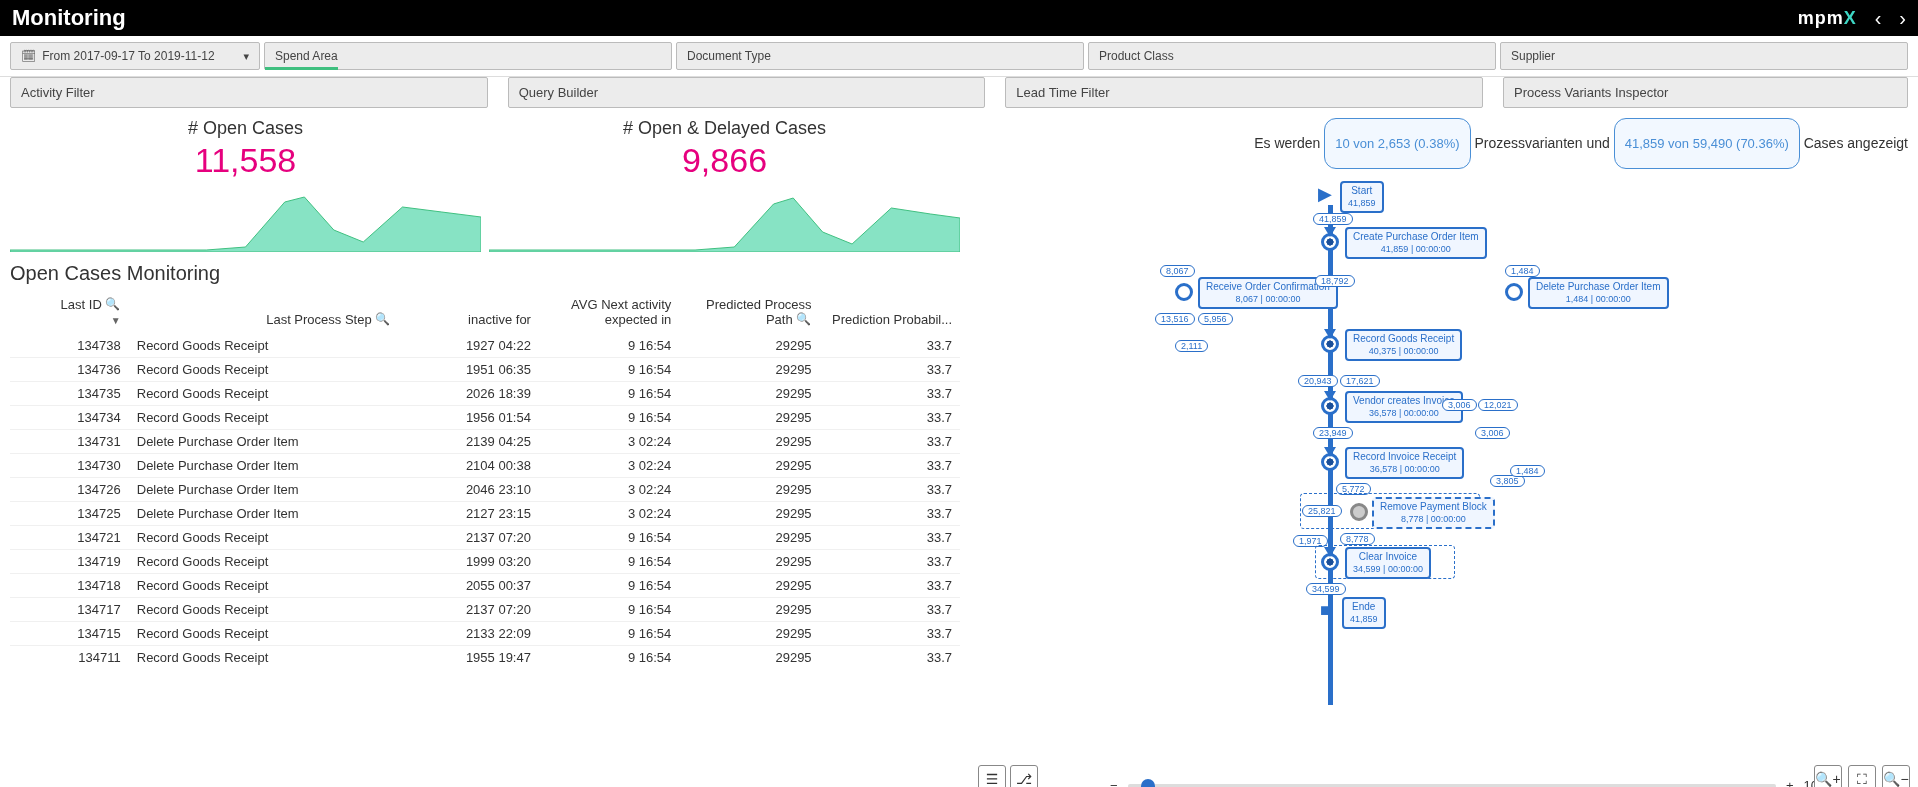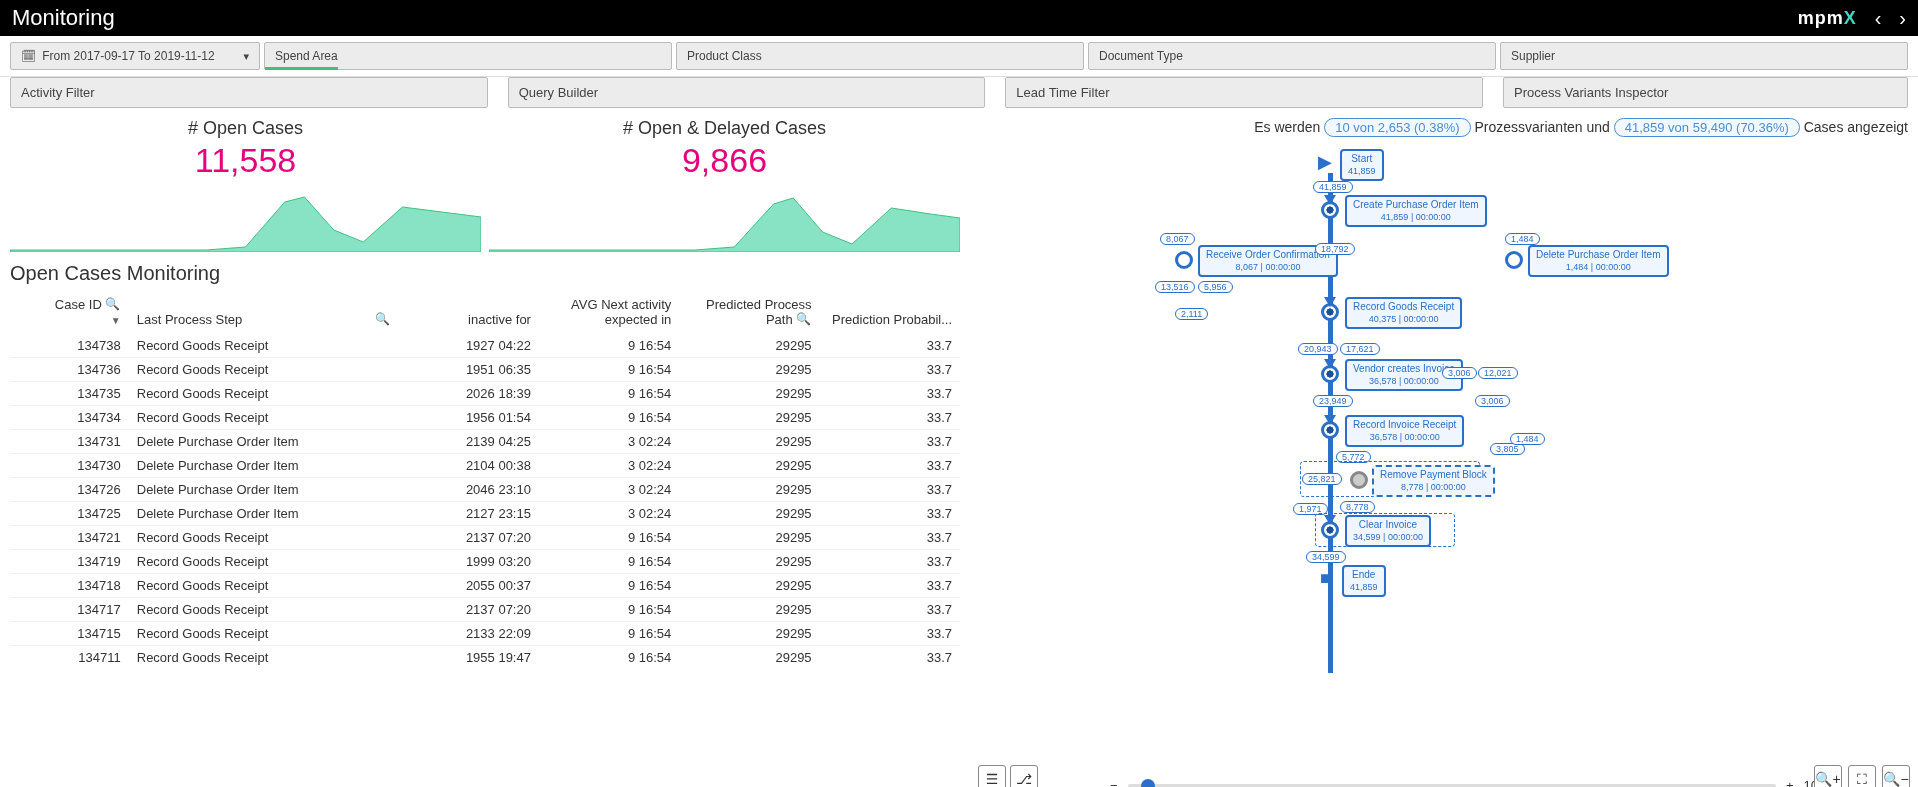--- a/index.html
+++ b/index.html
@@ -1,18 +1,18 @@
 <!DOCTYPE html>
 <html><head>
 <meta charset="utf-8">
 <style>
 *{box-sizing:border-box;margin:0;padding:0;font-family:Arial,Helvetica,sans-serif}
 body{background:#fff;width:1918px;height:787px;overflow:hidden;font-size:13px;color:#333}
 .topbar{background:#000;color:#fff;height:36px;display:flex;align-items:center;padding:0 12px;justify-content:space-between}
-.topbar .title{font-size:22px;font-weight:400}
+.topbar .title{font-size:22px;font-weight:700}
 .topbar .right{display:flex;align-items:center;gap:18px}
 .logo{font-weight:700;font-size:18px;letter-spacing:1px}
 .logo .x{color:#3dd6c4}
 .nav-arrow{font-size:20px;cursor:pointer}
 .filters-row{display:flex;gap:4px;padding:6px 10px;background:#fff;border-bottom:1px solid #ddd}
 .filter-box{flex:1;background:#ececec;border:1px solid #bbb;border-radius:2px;padding:6px 10px;font-size:12px;color:#444;position:relative;cursor:pointer}
 .date-box{flex:0 0 250px;display:flex;align-items:center;gap:6px}
 .date-box::after{content:"▾";margin-left:auto;font-size:11px}
 .cal-icon{display:inline-block}
 .filter-bar-green{position:absolute;bottom:-1px;left:0;height:3px;background:#3fbf7f}
@@ -24,26 +24,26 @@
 .right-panel{flex:1;padding:4px 10px;position:relative}
 .kpi-row{display:flex;gap:8px}
 .kpi{flex:1;text-align:center}
 .kpi-title{font-size:18px;color:#333;font-weight:400;margin-bottom:2px}
 .kpi-value{font-size:34px;color:#e6007e;font-weight:400}
 .spark-row{display:flex;gap:8px;margin-top:2px}
 .spark{flex:1;height:70px}
 .section-title{font-size:20px;color:#333;margin:10px 0 6px;font-weight:400}
 .table-wrap{flex:1;overflow:hidden}
 table{width:100%;border-collapse:collapse;font-size:13px}
-th{text-align:left;font-weight:400;color:#333;padding:6px 8px;vertical-align:bottom;border-bottom:1px solid transparent;position:relative}
+th{text-align:right;font-weight:400;color:#333;padding:6px 8px;vertical-align:bottom;border-bottom:1px solid transparent;position:relative}
 th.right,td.right{text-align:right}
 th .mag{font-size:12px;color:#888;margin-left:4px;float:right}
 td{padding:4px 8px;border-top:1px solid #f0f0f0;white-space:nowrap}
 .summary-text{font-size:14px;color:#333;text-align:right;margin-bottom:6px}
-.pill{display:inline-block;border:1px solid #4a8fd6;border-radius:12px;padding:1px 10px;color:#4a8fd6;background:#f2f8ff;font-size:13px}
+.pill{display:inline-block;border:1px solid #4a8fd6;border-radius:12px;padding:17px 10px;color:#4a8fd6;background:#f2f8ff;font-size:13px}
 .process-canvas{position:relative;width:100%;height:560px;border:none;overflow:hidden}
 .node-box{position:absolute;border:2px solid #2a6fc9;border-radius:4px;background:#f0f6ff;font-size:10px;padding:2px 6px;color:#2a6fc9;text-align:center;line-height:1.2}
 .node-box .sub{font-size:9px;color:#2a6fc9}
 .node-circle{position:absolute;width:18px;height:18px;border-radius:50%;border:3px solid #2a6fc9;background:#fff}
 .node-circle.filled{background:radial-gradient(circle,#1a4f9a 40%,#fff 45%)}
 .node-circle.gray{border-color:#888;background:#ccc}
 .edge-label{position:absolute;font-size:9px;background:#fff;border:1px solid #2a6fc9;border-radius:8px;padding:0 5px;color:#2a6fc9}
 .start-icon{position:absolute;color:#2a6fc9;font-size:18px}
 .end-icon{position:absolute;color:#2a6fc9;font-size:18px}
 .vline{position:absolute;width:5px;background:#2a6fc9}
@@ -76,24 +76,24 @@
 <div class="filters-row">
   <div class="filter-box date-box">
     <span class="cal-icon">🗓</span>
     <span>From 2017-09-17 To 2019-11-12</span>
   </div>
   <div class="filter-box">
     <span>Spend Area</span>
     <div class="filter-bar-green" style="width:18%"></div>
   </div>
   <div class="filter-box">
+    <span>Document Type</span>
+  </div>
+  <div class="filter-box">
     <span>Product Class</span>
-  </div>
-  <div class="filter-box">
-    <span>Document Type</span>
   </div>
   <div class="filter-box">
     <span>Supplier</span>
   </div>
 </div>
 
 <div class="secondary-row">
   <div class="secondary-box">Activity Filter</div>
   <div class="secondary-box">Query Builder</div>
   <div class="secondary-box">Lead Time Filter</div>
@@ -122,21 +122,21 @@
         <svg viewBox="0 0 480 70" preserveAspectRatio="none" width="100%" height="70">
           <path d="M0,70 L0,68 L210,68 L250,65 L290,22 L310,16 L340,50 L370,62 L410,26 L450,32 L480,36 L480,70 Z" fill="#87e3c4" stroke="#3fbf7f" stroke-width="1"></path>
         </svg>
       </div>
     </div>
     <div class="section-title">Open Cases Monitoring</div>
     <div class="table-wrap">
       <table>
         <thead>
           <tr>
-            <th class="right col-caseid"><span>Case ID</span><span class="mag">🔍</span><br><span class="tri">▼</span></th>
+            <th class="right col-caseid"><span>Last ID</span><span class="mag">🔍</span><br><span class="tri">▼</span></th>
             <th class="col-step"><span>Last Process Step</span><span class="mag">🔍</span></th>
             <th class="right col-inactive">inactive for</th>
             <th class="right col-avg">AVG Next activity expected in</th>
             <th class="right col-path"><span>Predicted Process Path</span><span class="mag">🔍</span></th>
             <th class="right col-prob">Prediction Probabil...</th>
           </tr>
         </thead>
         <tbody id="tbody">
             <tr>
               <td class="right">134738</td>

